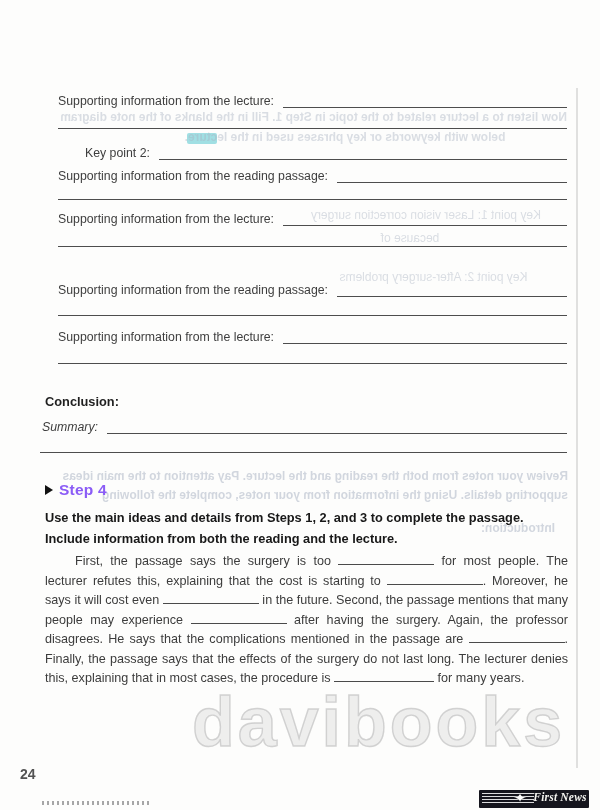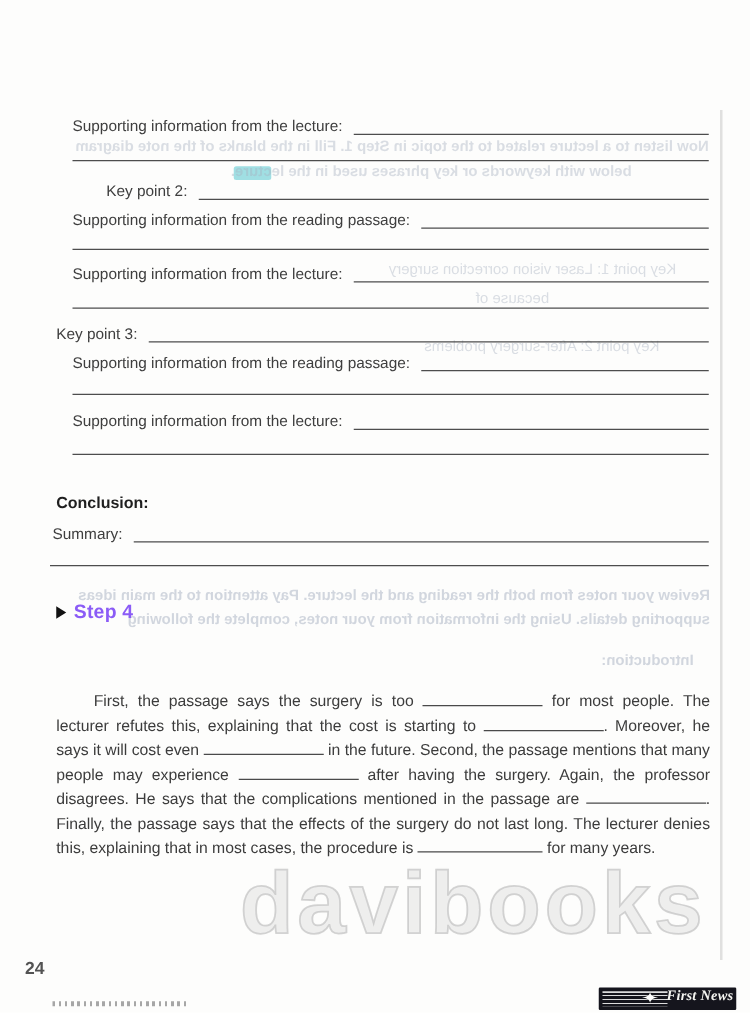--- a/index.html
+++ b/index.html
@@ -39,21 +39,21 @@
   .lB2{top:191px; left:58px; right:33px;}
   .rA3{top:211px; left:58px; right:33px;}
   .lB3{top:238px; left:58px; right:33px;}
   .rKP3{top:259px; left:45px; right:33px;}
   .rA4{top:282px; left:58px; right:33px;}
   .lB4{top:307px; left:58px; right:33px;}
   .rA5{top:329px; left:58px; right:33px;}
   .lB5{top:355px; left:58px; right:33px;}
   .conclusion{position:absolute; top:394px; left:45px; font-size:12.8px;
     font-weight:700; color:#1f1f1f;}
-  .rSum{top:419px; left:42px; right:33px;}
+  .rSum{top:419px; left:42px; right:33px;font-style:italic;}
   .lB6{top:444px; left:40px; right:33px;}
   
   .step-head{position:absolute; top:481px; left:45px; display:flex; align-items:center;}
   .tri{width:0; height:0; border-left:8px solid #121212;
     border-top:5.5px solid transparent; border-bottom:5.5px solid transparent;
     margin-right:6px;}
   .step-title{font-size:15.5px; font-weight:700; color:#8b5cf6; letter-spacing:.2px;}
   .instruction{position:absolute; top:507px; left:45px; width:522px;
     font-size:12.8px; font-weight:700; color:#181818; line-height:21px;}
   
@@ -120,24 +120,20 @@
     <span class="wline"></span>
   </div>
   <div class="bare-line lB2"></div>
 
   <div class="frow rA3">
     <span class="lbl">Supporting information from the lecture:</span>
     <span class="wline"></span>
   </div>
   <div class="bare-line lB3"></div>
 
-  <div class="frow rKP3">
-    <span class="lbl">Key point 3:</span>
-    <span class="wline"></span>
-  </div>
 
   <div class="frow rA4">
     <span class="lbl">Supporting information from the reading passage:</span>
     <span class="wline"></span>
   </div>
   <div class="bare-line lB4"></div>
 
   <div class="frow rA5">
     <span class="lbl">Supporting information from the lecture:</span>
     <span class="wline"></span>
@@ -149,20 +145,21 @@
   <div class="frow rSum">
     <span class="lbl">Summary:</span>
     <span class="wline"></span>
   </div>
   <div class="bare-line lB6"></div>
 
   <div class="step-head">
     <span class="tri"></span>
     <span class="step-title">Step 4</span>
   </div>
+  <div class="instruction">Use the main ideas and details from Steps 1, 2, and 3 to complete the passage. Include information from both the reading and the lecture.</div>
 
   <div class="passage">
     <p>First, the passage says the surgery is too <span class="blank" style="width: 96px;"></span> for most people. The lecturer refutes this, explaining that the cost is starting to <span class="blank" style="width: 96px;"></span>. Moreover, he says it will cost even <span class="blank" style="width: 96px;"></span> in the future. Second, the passage mentions that many people may experience <span class="blank" style="width: 96px;"></span> after having the surgery. Again, the professor disagrees. He says that the complications mentioned in the passage are <span class="blank" style="width: 96px;"></span>. Finally, the passage says that the effects of the surgery do not last long. The lecturer denies this, explaining that in most cases, the procedure is <span class="blank" style="width: 100px;"></span> for many years.</p>
   </div>
 
   <div class="wm wm1">davibooks</div>
 
   <div class="page-num">24</div>
   <div class="footer-smudge"></div>
   <div class="fn-logo">

